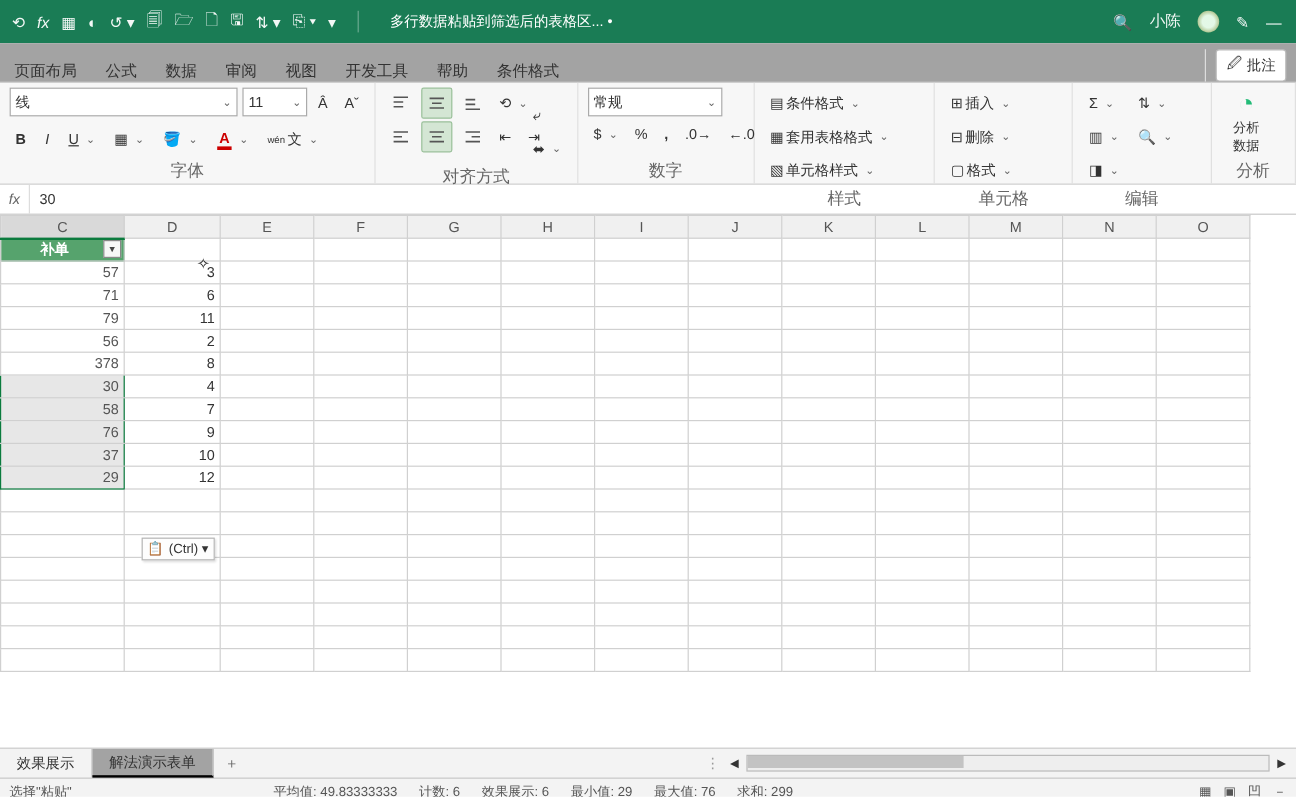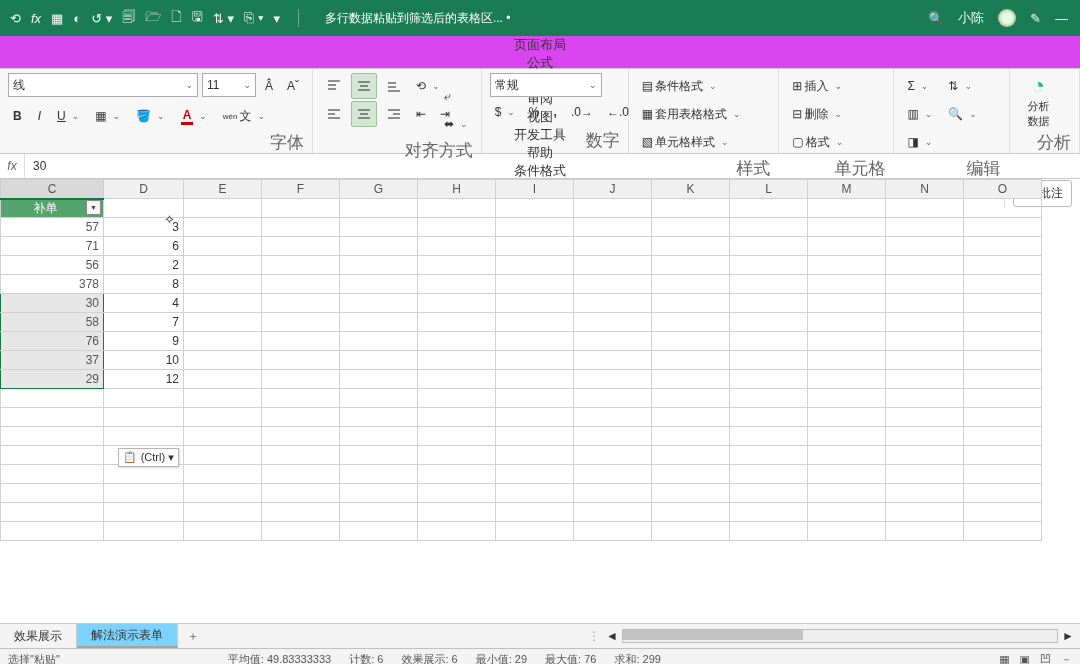--- a/index.html
+++ b/index.html
@@ -4,62 +4,62 @@
 <style>
   html, body { margin:0; padding:0; font-family:"Microsoft YaHei","Segoe UI",Arial,sans-serif; font-size:12px; background:#fff; color:#333; overflow:hidden; width:1080px; height:664px;}
   .titlebar { height:36px; background:#1a7c55; display:flex; align-items:center; color:#fff; }
   .tb-icons { display:flex; gap:10px; padding:0 10px; align-items:center; }
   .tb-icons span, .tb-right span { font-size:13px; opacity:.95; }
   .tb-sep { width:1px; height:18px; background:rgba(255,255,255,.35); margin:0 8px; }
   .tb-title { margin-left:18px; font-size:12px; }
   .tb-right { margin-left:auto; display:flex; align-items:center; gap:14px; padding-right:12px; }
   .avatar { width:18px; height:18px; border-radius:50%; background:radial-gradient(circle,#efe 40%,#bc9 70%); display:inline-block; }
 
-  .tabsbar { height:32px; background:#d946ef; border-bottom:1px solid #c9c9c9; display:flex; align-items:center;flex-direction:column; }
+  .tabsbar { height:32px; background:#a3a3a3; border-bottom:1px solid #c9c9c9; display:flex; align-items:flex-end; }
   .tab { padding:0 12px; display:flex; align-items:center; font-size:13px; color:#333; cursor:pointer; }
   .pilot { margin-left:auto; display:flex; align-items:center; padding:0 8px; border-left:1px solid #ddd;}
   .pilot-btn { border:1px solid #bbb; background:#fff; padding:2px 8px; border-radius:3px; display:flex; gap:4px; align-items:center; font-size:12px;}
 
   .ribbon { height:84px; background:#f7f7f7; border-bottom:1px solid #c9c9c9; display:flex; }
   .grp { border-right:1px solid #e0e0e0; padding:4px 8px 1px 8px; display:flex; flex-direction:column; justify-content:space-between; }
   .grp-body { display:flex; gap:6px; align-items:flex-start; }
-  .grp-cap { text-align:right; font-size:17px; color:#666; padding-top:2px;}
+  .grp-cap { text-align:center; font-size:14px; color:#666; padding-top:2px;}
   .ctl { display:inline-flex; align-items:center; height:22px; padding:1px 4px; border:1px solid transparent; border-radius:2px; font-size:12px; gap:2px;}
   .col { display:flex; flex-direction:column; gap:2px; }
   .row { display:flex; gap:4px; }
   .sel { border:1px solid #aaa; background:#fff; height:22px; padding:0 4px; display:flex; align-items:center; justify-content:space-between; }
   .chev { font-size:9px; color:#666; padding-left:4px;}
   .bigbtn { display:flex; flex-direction:column; align-items:center; justify-content:center; width:42px;}
   .bigbtn .ic{ font-size:22px; color:#2b7; }
   svg.alg { width:16px; height:14px; stroke:#555; stroke-width:1.3; fill:none;}
 
   .fxbar { height:24px; border-bottom:1px solid #c9c9c9; display:flex; align-items:stretch; background:#fff; }
   .fxbar .fx { width:24px; display:flex; align-items:center; justify-content:center; font-style:italic; color:#666; border-right:1px solid #ddd;}
   .fxbar .val { flex:1; padding:0 8px; display:flex; align-items:center; }
 
   .grid-wrap { position:relative; height:444px; overflow:hidden; border-bottom:1px solid #c9c9c9;}
   table.sheet { border-collapse:collapse; table-layout:fixed; }
   .sheet td, .sheet th { border:1px solid #d0d0d0; height:19px; padding:0 4px; text-align:right; font-size:12px; box-sizing:border-box;}
   .sheet th { background:#f0f0f0; font-weight:normal; text-align:center; color:#555;}
   .colC { width:103px;} .colD{ width:80px;} .colX{width:78px;}
-  .hdrcell { background:#56a36d !important; color:#fff !important; text-align:center !important; font-weight:normal;}
+  .hdrcell { background:#56a36d !important; color:#fff !important; text-align:center !important; font-weight:bold;}
   .filter-tri { float:right; width:13px; height:13px; border:1px solid #888; background:#f7f7f7; display:inline-flex; align-items:center; justify-content:center; font-size:8px; color:#444; margin-right:-2px;}
   .val-c { color:#555; }
   .grey { background:#e7e7e7;}
   .sel-top { border-top:1.6px solid #0b7b3e !important;}
   .sel-bot { border-bottom:1.6px solid #0b7b3e !important;}
   .sel-l   { border-left:1.6px solid #0b7b3e !important;}
   .sel-r   { border-right:1.6px solid #0b7b3e !important;}
   .th-sel  { background:#d9d9d9 !important; border-bottom:2px solid #0b7b3e !important;}
   .pasteOpt { position:absolute; left:118px; top:269px; border:1px solid #b6b6b6; background:#fdfdfd; padding:2px 4px; font-size:11px; display:flex; align-items:center; gap:4px; box-shadow:1px 1px 2px rgba(0,0,0,.15);}
   .cursor { position:absolute; left:164px; top:33px; font-size:13px; color:#222;}
 
   .tabs-sheet { height:24px; display:flex; align-items:stretch; background:#f3f3f3; border-bottom:1px solid #c0c0c0;}
   .tabs-sheet .st { padding:0 14px; display:flex; align-items:center; border-right:1px solid #ccc; font-size:12px; cursor:pointer;}
-  .tabs-sheet .st.active { background:#7dd3fc; border-bottom:2px solid #a3a3a3; }
+  .tabs-sheet .st.active { background:#a3a3a3; border-bottom:2px solid #000000; }
   .tabs-sheet .plus{ width:30px; display:flex; align-items:center; justify-content:center; color:#666;}
   .hscroll { flex:1; display:flex; align-items:center; padding:0 6px; gap:4px;}
   .hscroll .track{ flex:1; height:12px; border:1px solid #bbb; position:relative; background:#eee;}
   .hscroll .thumb{ position:absolute; left:0; top:0; height:10px; width:180px; background:#c3c3c3;}
   .status { height:20px; background:#f3f3f3; display:flex; align-items:center; font-size:11px; color:#555; padding:0 8px; gap:18px;}
   .status .views{ margin-left:auto; display:flex; gap:10px; align-items:center;}
 </style>
 </head>
 <body>
 
@@ -330,20 +330,35 @@
           <td class=""></td>
           <td class=""></td>
           <td class=""></td>
           <td class=""></td>
           <td class=""></td>
           <td class=""></td>
           <td class=""></td>
           <td class=""></td>
         </tr>
         <tr>
+          <td class="val-c">79</td>
+          <td class="">11</td>
+          <td class=""></td>
+          <td class=""></td>
+          <td class=""></td>
+          <td class=""></td>
+          <td class=""></td>
+          <td class=""></td>
+          <td class=""></td>
+          <td class=""></td>
+          <td class=""></td>
+          <td class=""></td>
+          <td class=""></td>
+        </tr>
+        <tr>
           <td class="val-c">56</td>
           <td class="">2</td>
           <td class=""></td>
           <td class=""></td>
           <td class=""></td>
           <td class=""></td>
           <td class=""></td>
           <td class=""></td>
           <td class=""></td>
           <td class=""></td>

